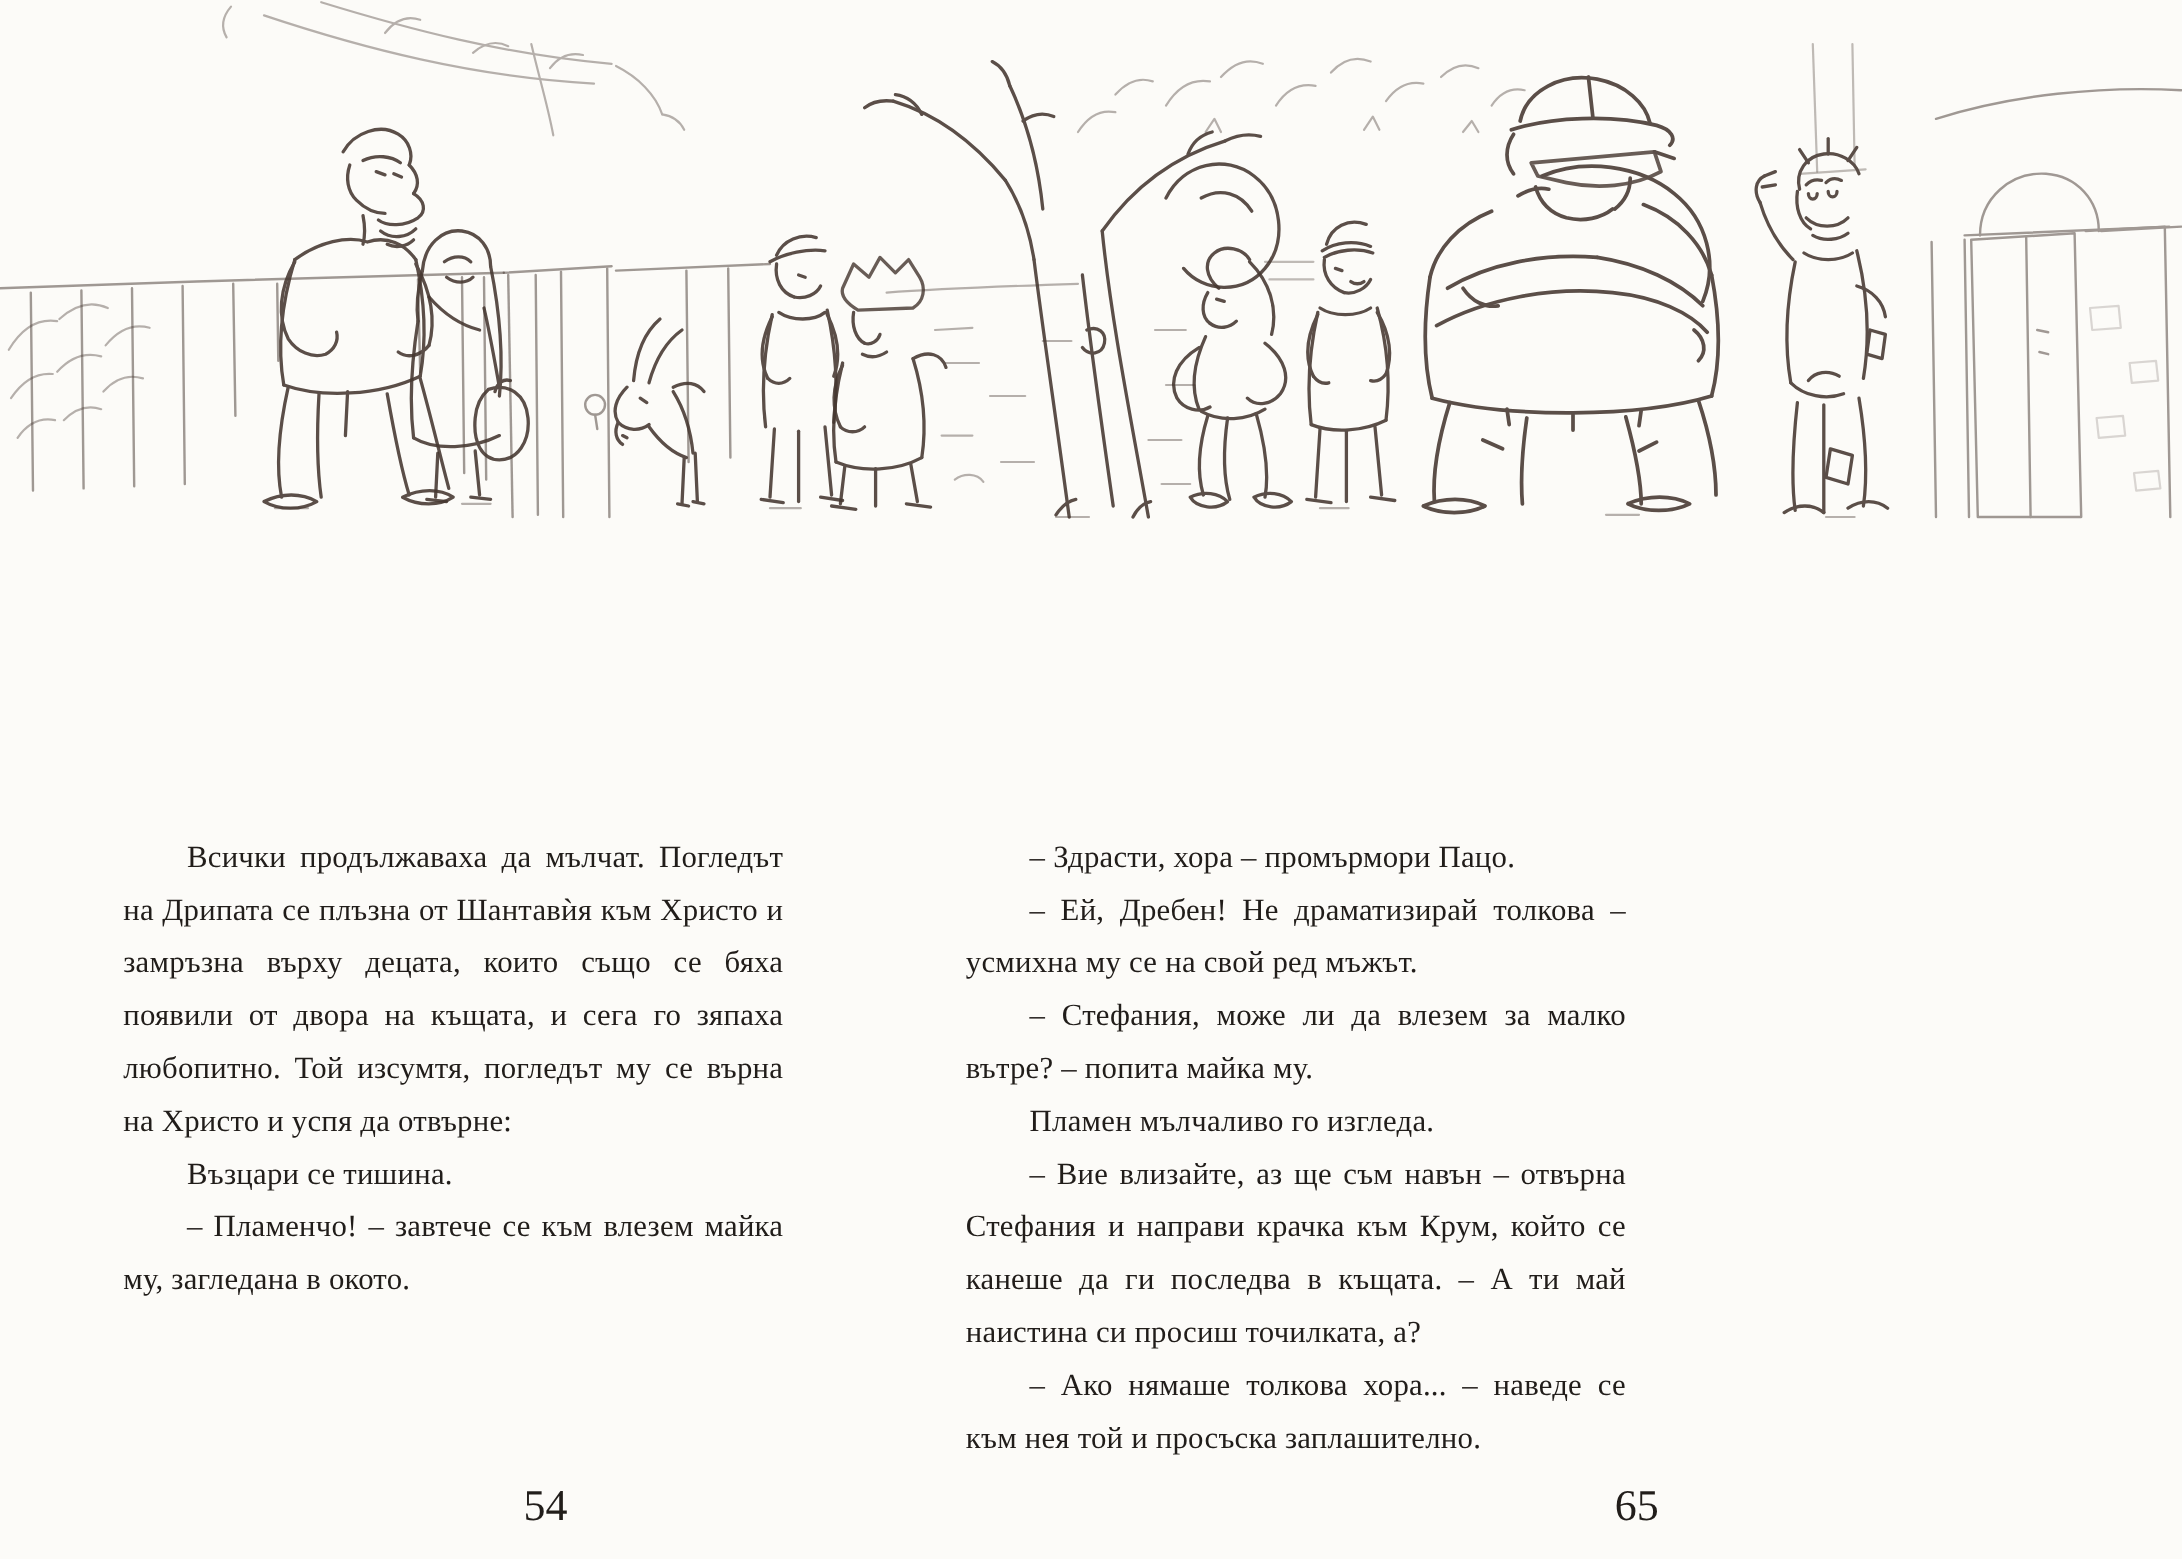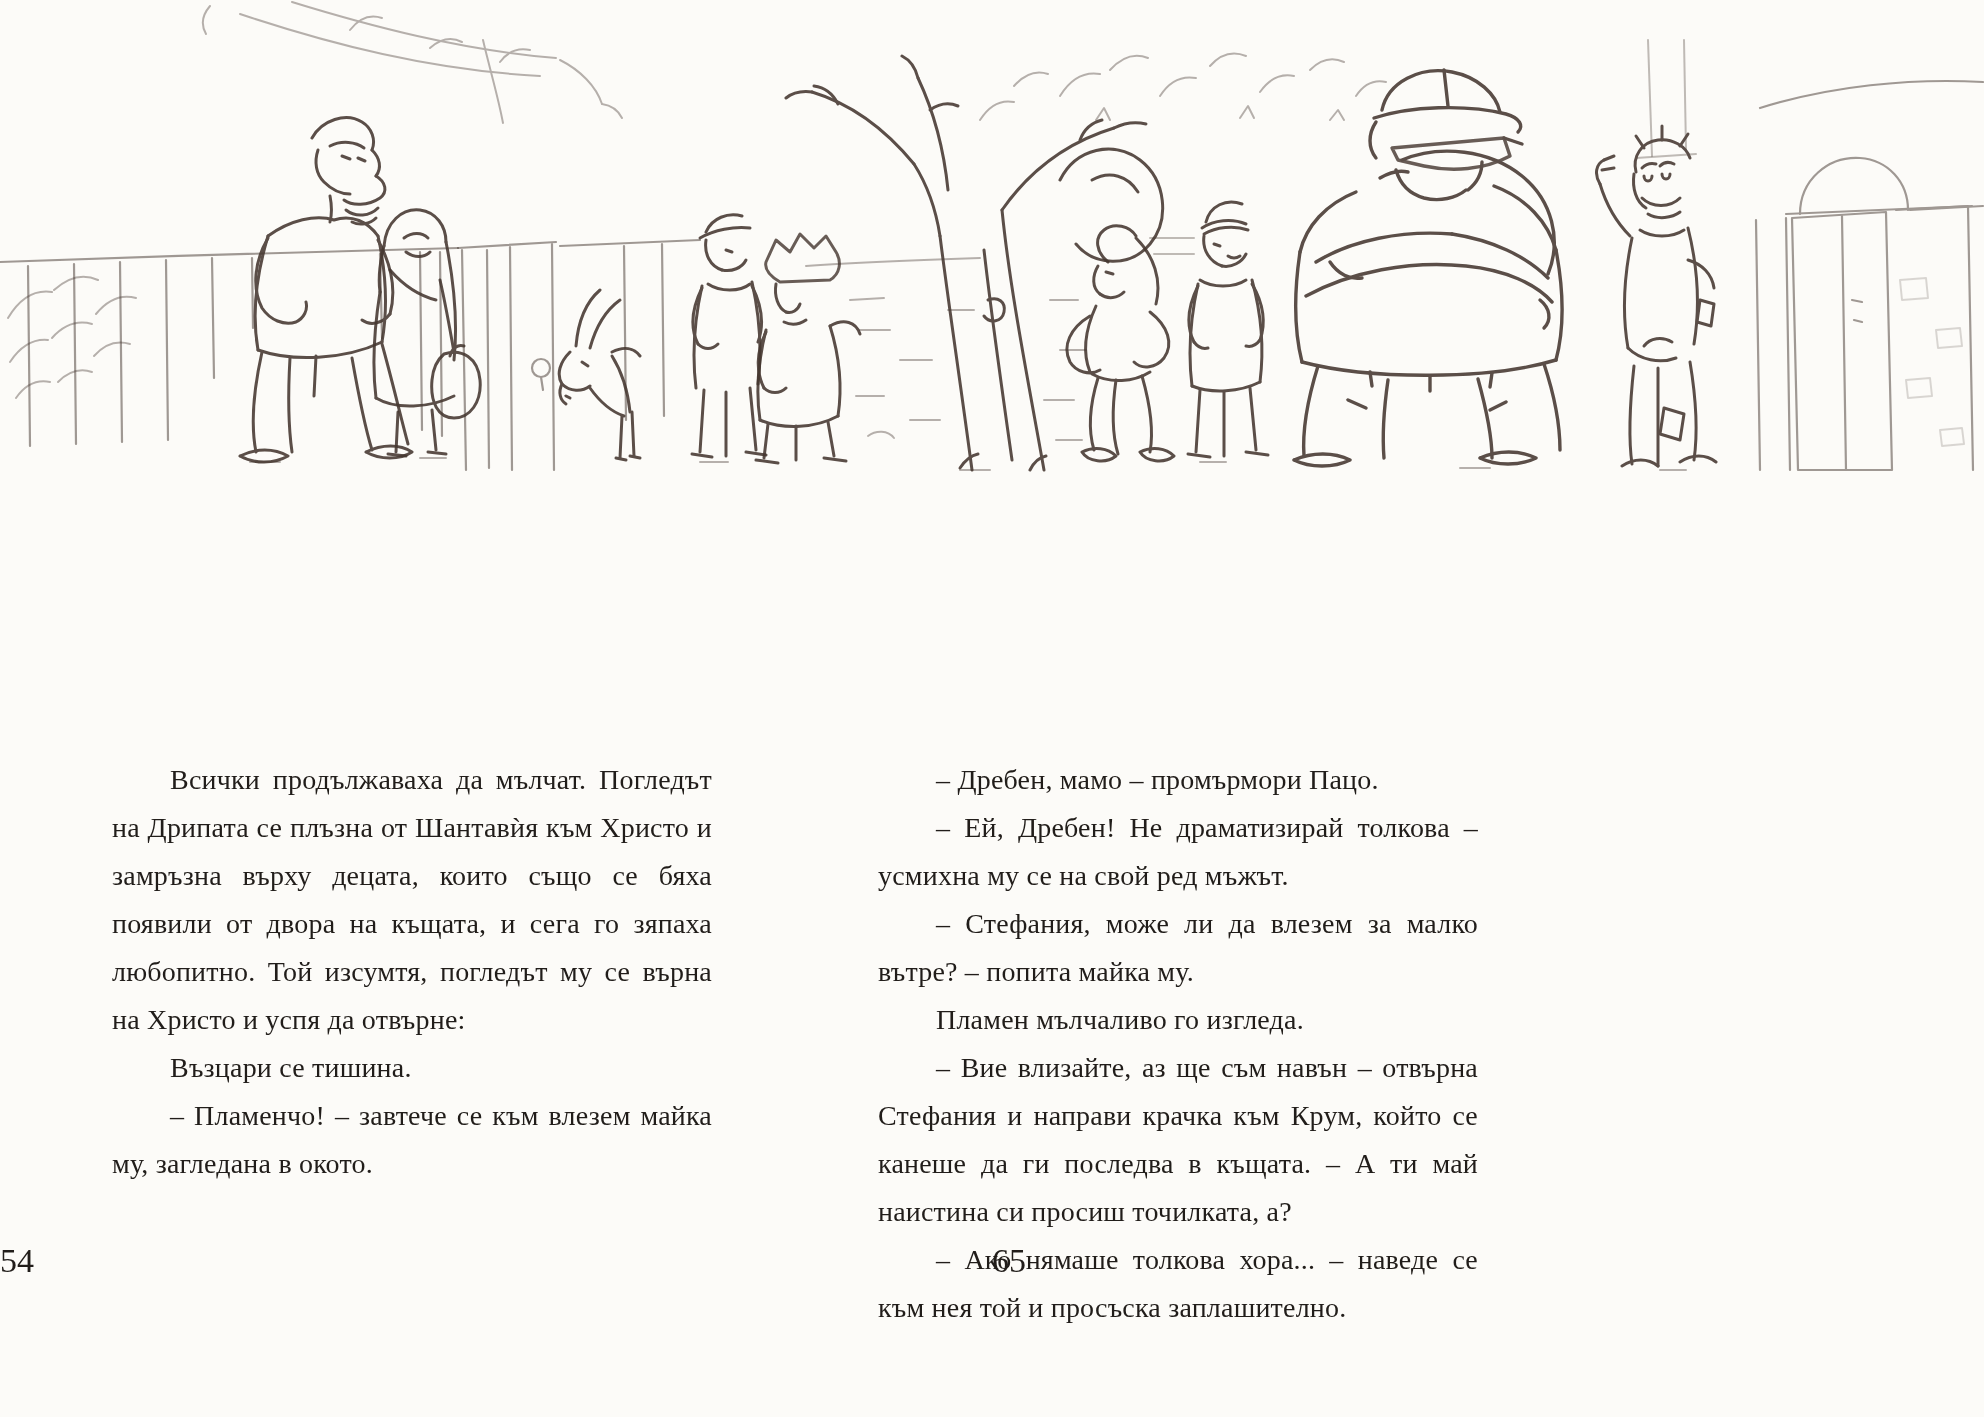--- a/index.html
+++ b/index.html
@@ -29,22 +29,22 @@
     font-size:28px;line-height:48px;color:var(--text);
     letter-spacing:.2px;
     margin-top:32px;
   }
   .textcol-left{left:112px;}
   .textcol-right{left:878px;}
   .para{
     margin:0;text-indent:58px;text-align:justify;
   }
   .pagenum{
-    position:absolute;top:1242px;width:992px;
-    text-align:left;font-size:34px;color:var(--text);
+    position:absolute;top:1345px;width:992px;
+    text-align:center;font-size:40px;color:var(--text);
   }
   .pagenum-left{left:0;}
   .pagenum-right{left:992px;}
 </style>
 </head>
 <body>
 
 <svg class="illustration" viewBox="0 0 1984 520" role="img" aria-label="Line-art sketch: a tall mustached man and a hooded elderly woman with a bag pass a plank fence and gate where a goat stands; two boys watch beside a tree; farther right a lanky man, a boy in a beanie, a burly man in a cap and sunglasses with crossed arms, and a smiling man beside a cabinet and stone wall.">
 
   <g class="soft">
@@ -384,21 +384,21 @@
   </g>
 </svg>
 
 <div class="textcol textcol-left">
     <p class="para">Всички продължаваха да мълчат. Погледът на Дрипата се плъзна от Шантавѝя към Христо и замръзна върху децата, които също се бяха появили от двора на къщата, и сега го зяпаха любопитно. Той изсумтя, погледът му се върна на Христо и успя да отвърне:</p>
     <p class="para">Възцари се тишина.</p>
     <p class="para">– Пламенчо! – завтече се към влезем майка му, загледана в окото.</p>
   </div>
 
 <div class="textcol textcol-right">
-    <p class="para">– Дребен, мамо – промърмори Пацо.</p>
+    <p class="para">– Здрасти, хора – промърмори Пацо.</p>
     <p class="para">– Ей, Дребен! Не драматизирай толкова – усмихна му се на свой ред мъжът.</p>
     <p class="para">– Стефания, може ли да влезем за малко вътре? – попита майка му.</p>
     <p class="para">Пламен мълчаливо го изгледа.</p>
     <p class="para">– Вие влизайте, аз ще съм навън – отвърна Стефания и направи крачка към Крум, който се канеше да ги последва в къщата. – А ти май наистина си просиш точилката, а?</p>
     <p class="para">– Ако нямаше толкова хора... – наведе се към нея той и просъска заплашително.</p>
   </div>
 
 <div class="pagenum pagenum-left">54</div>
 <div class="pagenum pagenum-right">65</div>
 

